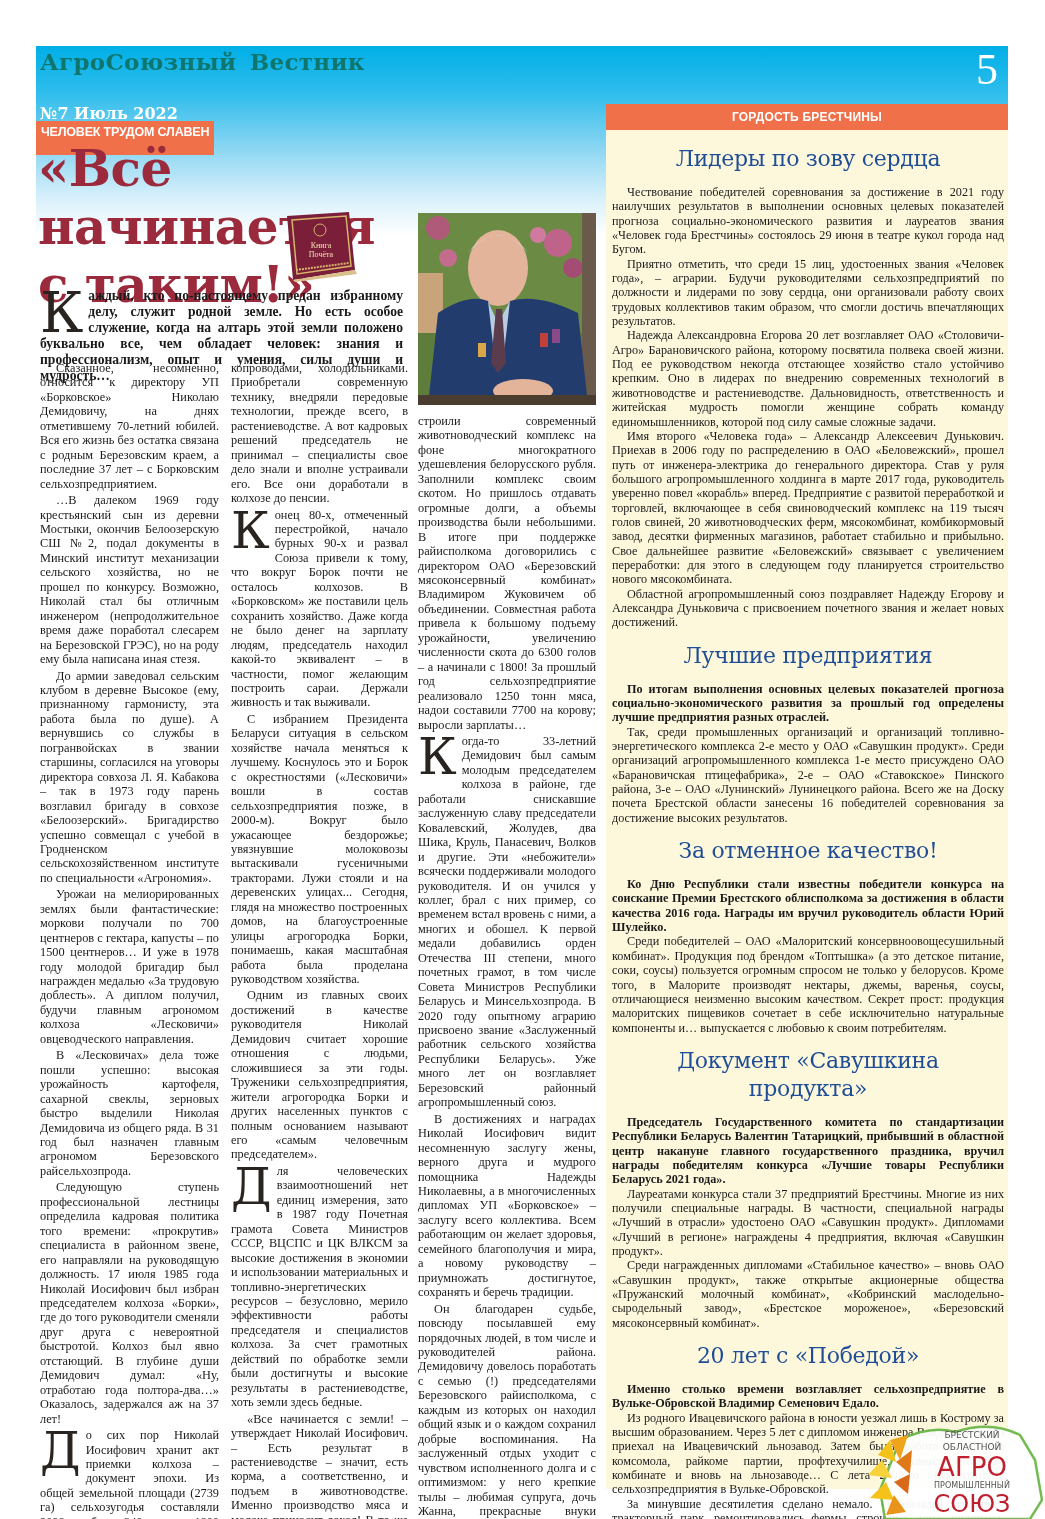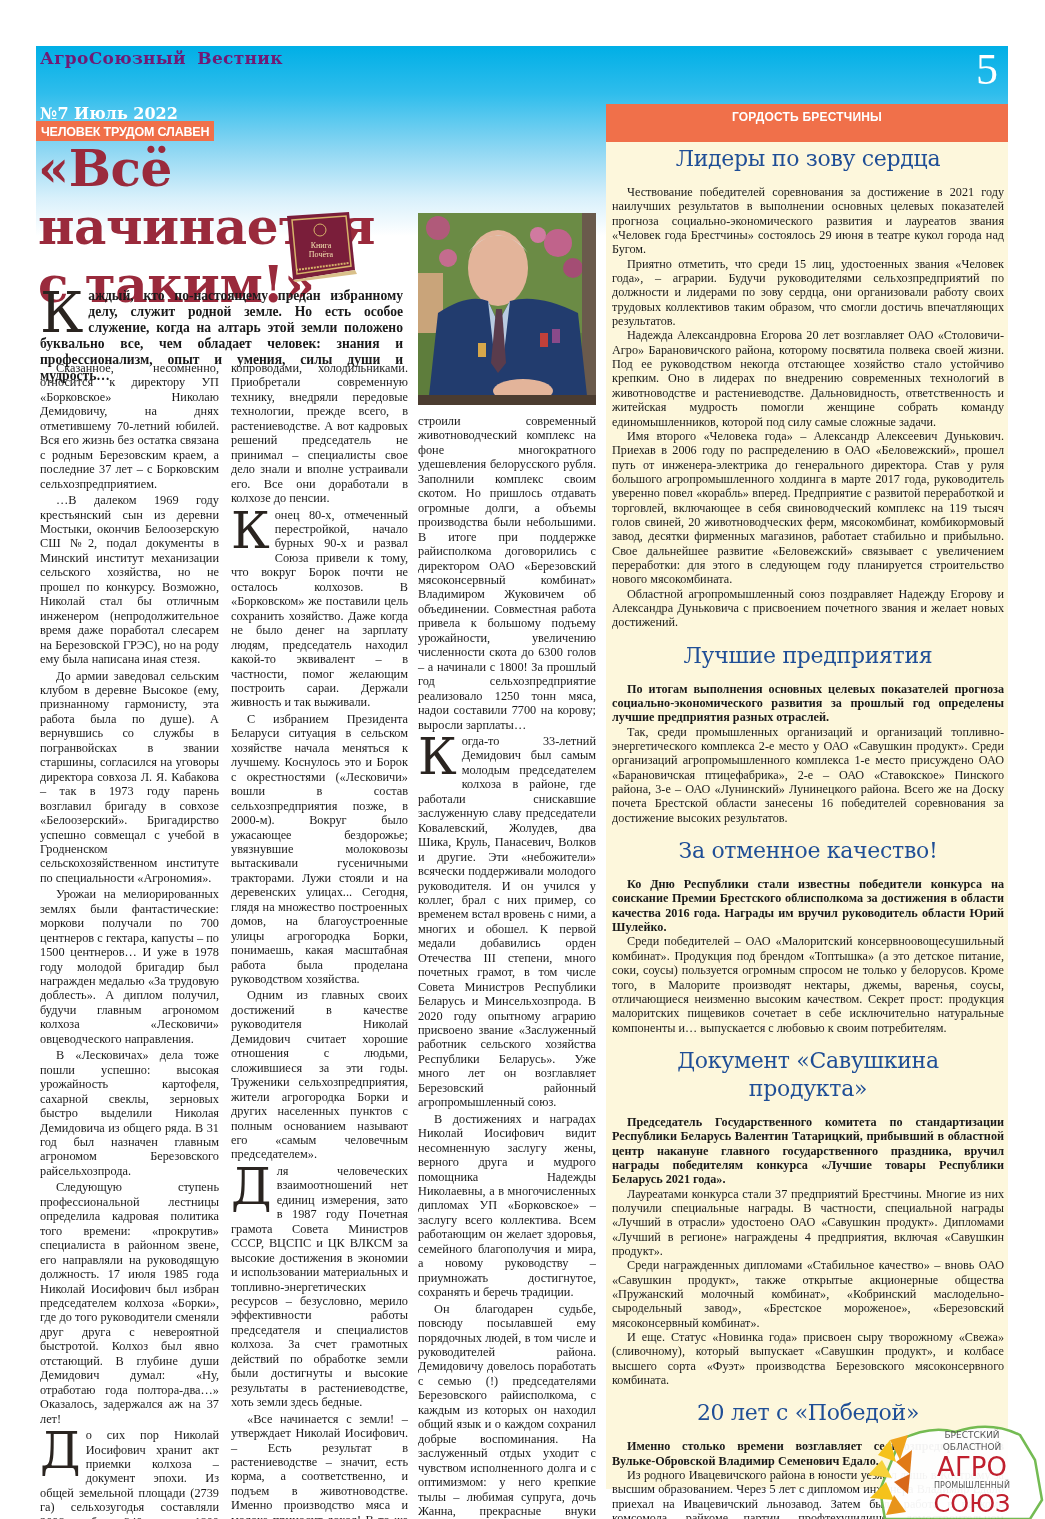--- a/index.html
+++ b/index.html
@@ -1,26 +1,26 @@
 <!DOCTYPE html>
 <html><head>
 <meta charset="utf-8">
 <style>
   html, body { margin: 0; padding: 0; }
   body { width: 1045px; height: 1519px; background: #ffffff; position: relative; overflow: hidden;
          font-family: "Liberation Serif", serif; color: #1a1a1a; }
   .header-band { position: absolute; left: 36px; top: 46px; width: 972px; height: 190px;
                  background: linear-gradient(to bottom, #00afe6 0%, #2fbdec 25%, #8fd7f3 55%, #d8f0fb 80%, #ffffff 100%); }
   .masthead { position: absolute; left: 40px; top: 48px; font-family: "DejaVu Serif", serif; font-weight: bold;
-              color: #701a75; font-size: 17px; letter-spacing: 0.3px; word-spacing: 5px; }
+              color: #0f766e; font-size: 23px; letter-spacing: 0.3px; word-spacing: 5px; }
   .issue { position: absolute; left: 40px; top: 104px; font-family: "DejaVu Serif", serif; font-weight: bold;
            color: #ffffff; font-size: 16px; }
   .page-num { position: absolute; left: 976px; top: 48px; font-family: "Liberation Serif", serif; color: #ffffff;
               font-size: 44px; line-height: 1; }
-  .rubric-left { position: absolute; left: 36px; top: 121px; height: 20px; padding: 0 5px; background: #f0704a;
+  .rubric-left { position: absolute; left: 36px; top: 121px; height: 34px; padding: 0 5px; background: #f0704a;
                  color: #ffffff; font-family: "Liberation Sans", sans-serif; font-weight: bold; font-size: 12.5px;
                  line-height: 22px; letter-spacing: -0.2px; }
   .headline { position: absolute; left: 38px; top: 140px; width: 380px; font-family: "DejaVu Serif", serif;
               font-weight: bold; color: #9a2a3c; font-size: 50px; line-height: 58px; letter-spacing: -0.5px; }
   .book { position: absolute; left: 283px; top: 210px; width: 76px; height: 72px; }
   .photo { position: absolute; left: 418px; top: 213px; width: 178px; height: 192px; overflow: hidden; }
 
   .lead { position: absolute; left: 40px; top: 288px; width: 363px; font-family: "Liberation Serif", serif;
           font-weight: bold; font-size: 13.6px; line-height: 16px; text-align: justify; }
   .dropcap { float: left; font-family: "DejaVu Serif", serif; font-size: 56px; line-height: 46px;
@@ -29,21 +29,21 @@
 
   .col { position: absolute; font-family: "Liberation Serif", serif; font-size: 12.3px; line-height: 14.45px;
          text-align: justify; hyphens: auto; }
   .col p { margin: 0 0 2px 0; text-indent: 16px; }
   .col p.nodent { text-indent: 0; }
   .col1 { left: 40px; top: 361px; width: 179px; }
   .col2 { left: 231px; top: 361px; width: 177px; }
   .col3 { left: 418px; top: 414px; width: 178px; }
 
   .right-panel { position: absolute; left: 606px; top: 104px; width: 402px; height: 1385px; background: #fdf7dc; }
-  .rubric-right { position: absolute; left: 606px; top: 104px; width: 402px; height: 38px; background: #f0704a;
+  .rubric-right { position: absolute; left: 606px; top: 104px; width: 402px; height: 26px; background: #f0704a;
                   color: #ffffff; font-family: "Liberation Sans", sans-serif; font-weight: bold; font-size: 12px;
                   line-height: 26px; text-align: center; letter-spacing: 0.2px; }
   .rcol { position: absolute; left: 612px; top: 133px; width: 392px; font-family: "Liberation Serif", serif;
           font-size: 12.2px; line-height: 14.35px; text-align: justify; }
   .rcol h2 { margin: 12px; font-family: "DejaVu Serif", serif; font-weight: normal; color: #1f4e96; font-size: 22px;
              line-height: 28px; text-align: center; letter-spacing: -0.3px; }
   .rcol p { margin: 0; text-indent: 15px; }
   .rcol p.lead-b { font-weight: bold; }
 
   .logo { position: absolute; left: 860px; top: 1420px; width: 185px; height: 99px; }
@@ -161,21 +161,20 @@
   <section>
     <h2>За отменное качество!</h2>
     <p class="lead-b">Ко Дню Республики стали известны победители конкурса на соискание Премии Брестского облисполкома за достижения в области качества 2016 года. Награды им вручил руководитель области Юрий Шулейко.</p>
     <p>Среди победителей – ОАО «Малоритский консервноовощесушильный комбинат». Продукция под брендом «Топтышка» (а это детское питание, соки, соусы) пользуется огромным спросом не только у белорусов. Кроме того, в Малорите производят нектары, джемы, варенья, соусы, отличающиеся неизменно высоким качеством. Секрет прост: продукция малоритских пищевиков сочетает в себе исключительно натуральные компоненты и… выпускается с любовью к своим потребителям.</p>
   </section>
   <section>
     <h2>Документ «Савушкина продукта»</h2>
     <p class="lead-b">Председатель Государственного комитета по стандартизации Республики Беларусь Валентин Татарицкий, прибывший в областной центр накануне главного государственного праздника, вручил награды победителям конкурса «Лучшие товары Республики Беларусь 2021 года».</p>
     <p>Лауреатами конкурса стали 37 предприятий Брестчины. Многие из них получили специальные награды. В частности, специальной награды «Лучший в отрасли» удостоено ОАО «Савушкин продукт». Дипломами «Лучший в регионе» награждены 4 предприятия, включая «Савушкин продукт».</p>
     <p>Среди награжденных дипломами «Стабильное качество» – вновь ОАО «Савушкин продукт», также открытые акционерные общества «Пружанский молочный комбинат», «Кобринский маслодельно-сыродельный завод», «Брестское мороженое», «Березовский мясоконсервный комбинат».</p>
-    <p>И еще. Статус «Новинка года» присвоен сыру творожному «Свежа» (сливочному), который выпускает «Савушкин продукт», и колбасе высшего сорта «Фуэт» производства Березовского мясоконсервного комбината.</p>
   </section>
   <section>
     <h2>20 лет с «Победой»</h2>
     <p class="lead-b">Именно столько времени возглавляет сельхозпредприятие в Вульке-Обровской Владимир Семенович Едало.</p>
     <p>Из родного Ивацевичского района в юности уезжал лишь в Кострому за высшим образованием. Через 5 лет с дипломом инженера Владимир Едало приехал на Ивацевичский льнозавод. Затем была работа в райкоме комсомола, райкоме партии, профтехучилище, домостроительном комбинате и вновь на льнозаводе… С лета 2002-го –руководитель сельхозпредприятия в Вульке-Обровской.</p>
     <p>За минувшие десятилетия сделано немало. Обновлялся машинно-тракторный парк, ремонтировались фермы, строились дома, пилорама, картофелехранилище… В 2011 году «Победа» приросла за счет присоединения соседнего СПК «Черткова». Вулька-Обровская стала первым агрогородком в Ивацевичском районе. А КУСП – первым хозяйством, в котором появился доильный зал «Вестфалия». Первыми в регионе здесь применили безотвальную обработку почвы. Первыми приобрели «Джон-Диры»…</p>
 
   </section>
 </div>
 

